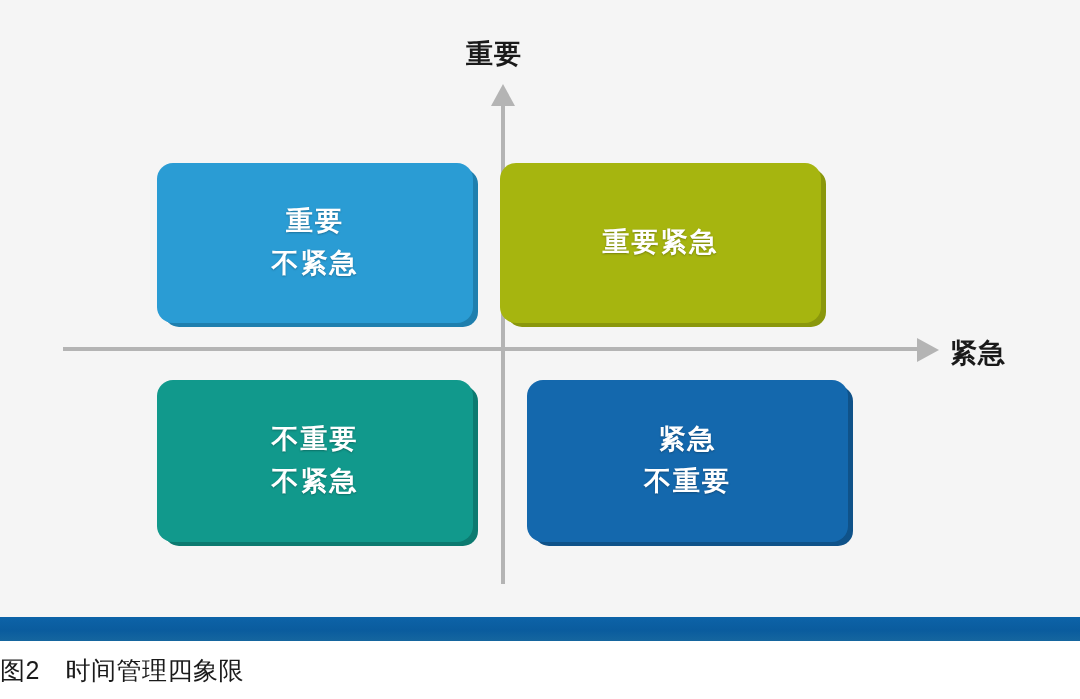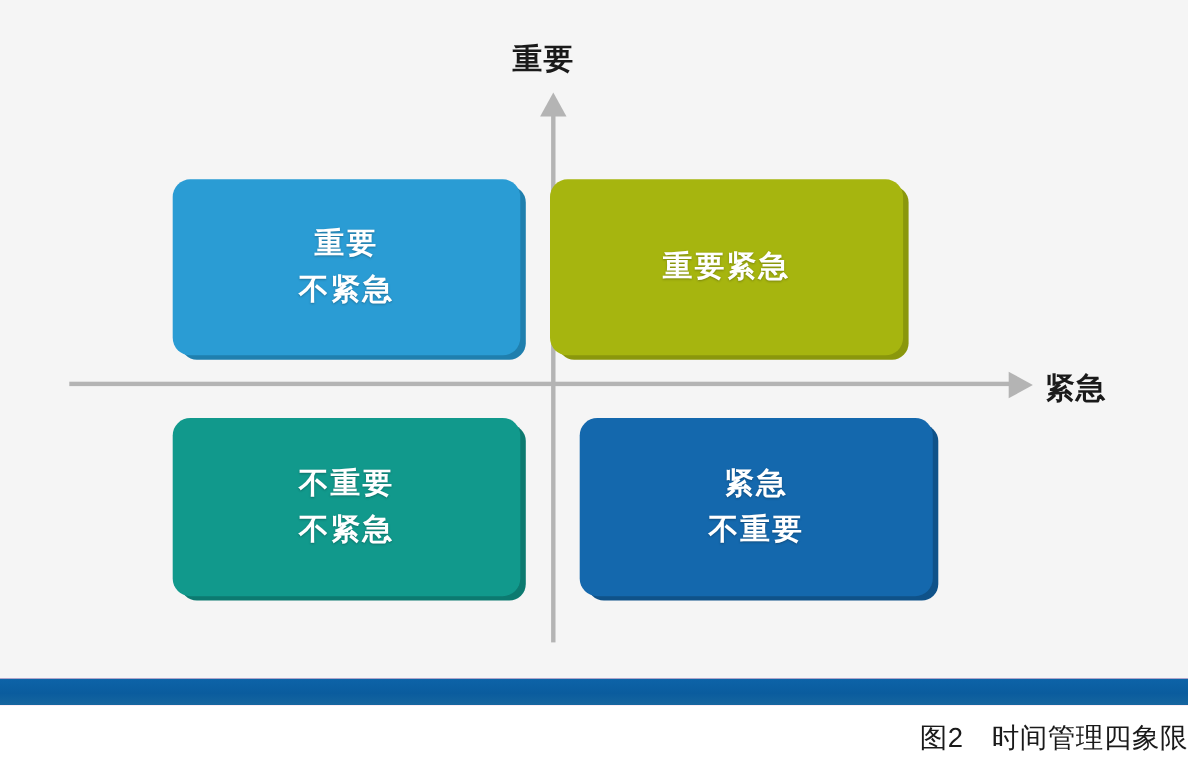--- a/index.html
+++ b/index.html
@@ -11,21 +11,21 @@
     height: 699px;
     background: #ffffff;
     font-family: "Liberation Sans", "DejaVu Sans", sans-serif;
     overflow: hidden;
   }
 
   #page {
     position: relative;
     width: 1080px;
     height: 699px;
-    background: #ec4899;
+    background: #f97316;
   }
 
   
   #diagram-canvas {
     position: absolute;
     left: 0;
     top: 0;
     width: 1080px;
     height: 617px;
     background: #f5f5f5;
@@ -151,21 +151,21 @@
   
   #caption-area {
     position: absolute;
     left: 0;
     top: 641px;
     width: 1080px;
     height: 58px;
     background: #ffffff;
     display: flex;
     align-items: center;
-    justify-content: flex-end;
+    justify-content: flex-start;
   }
   #figure-caption {
     font-size: 25px;
     color: #1a1a1a;
     white-space: pre;
     letter-spacing: 0.5px;
   }
 </style>
 </head>
 <body>

